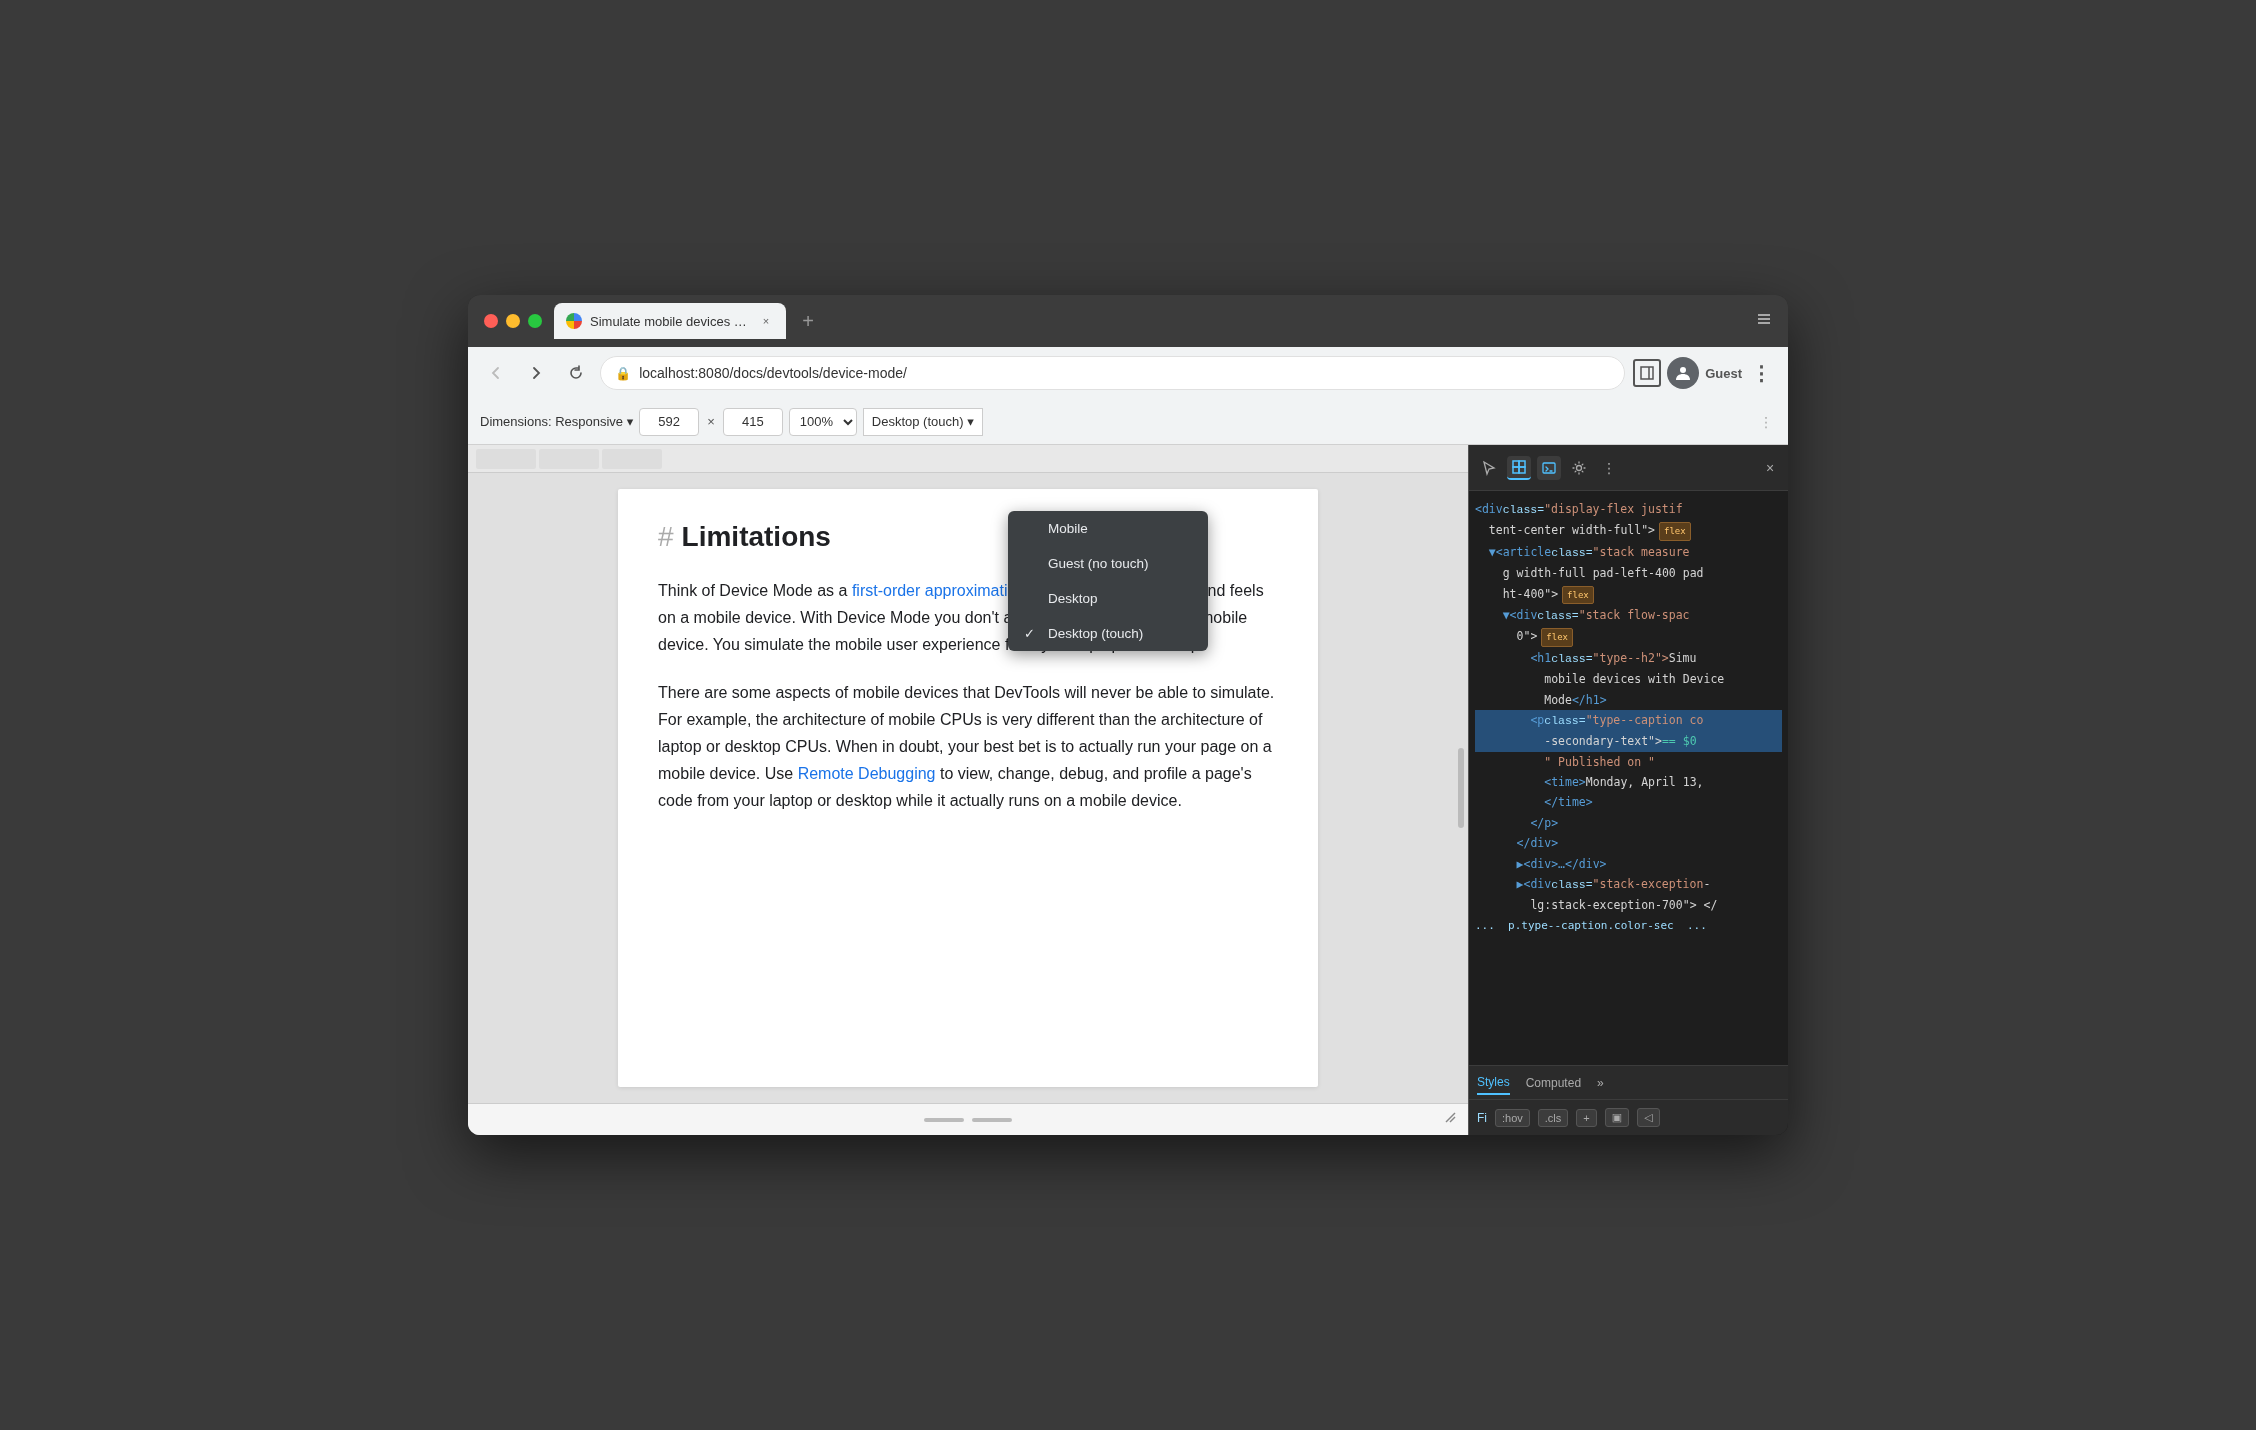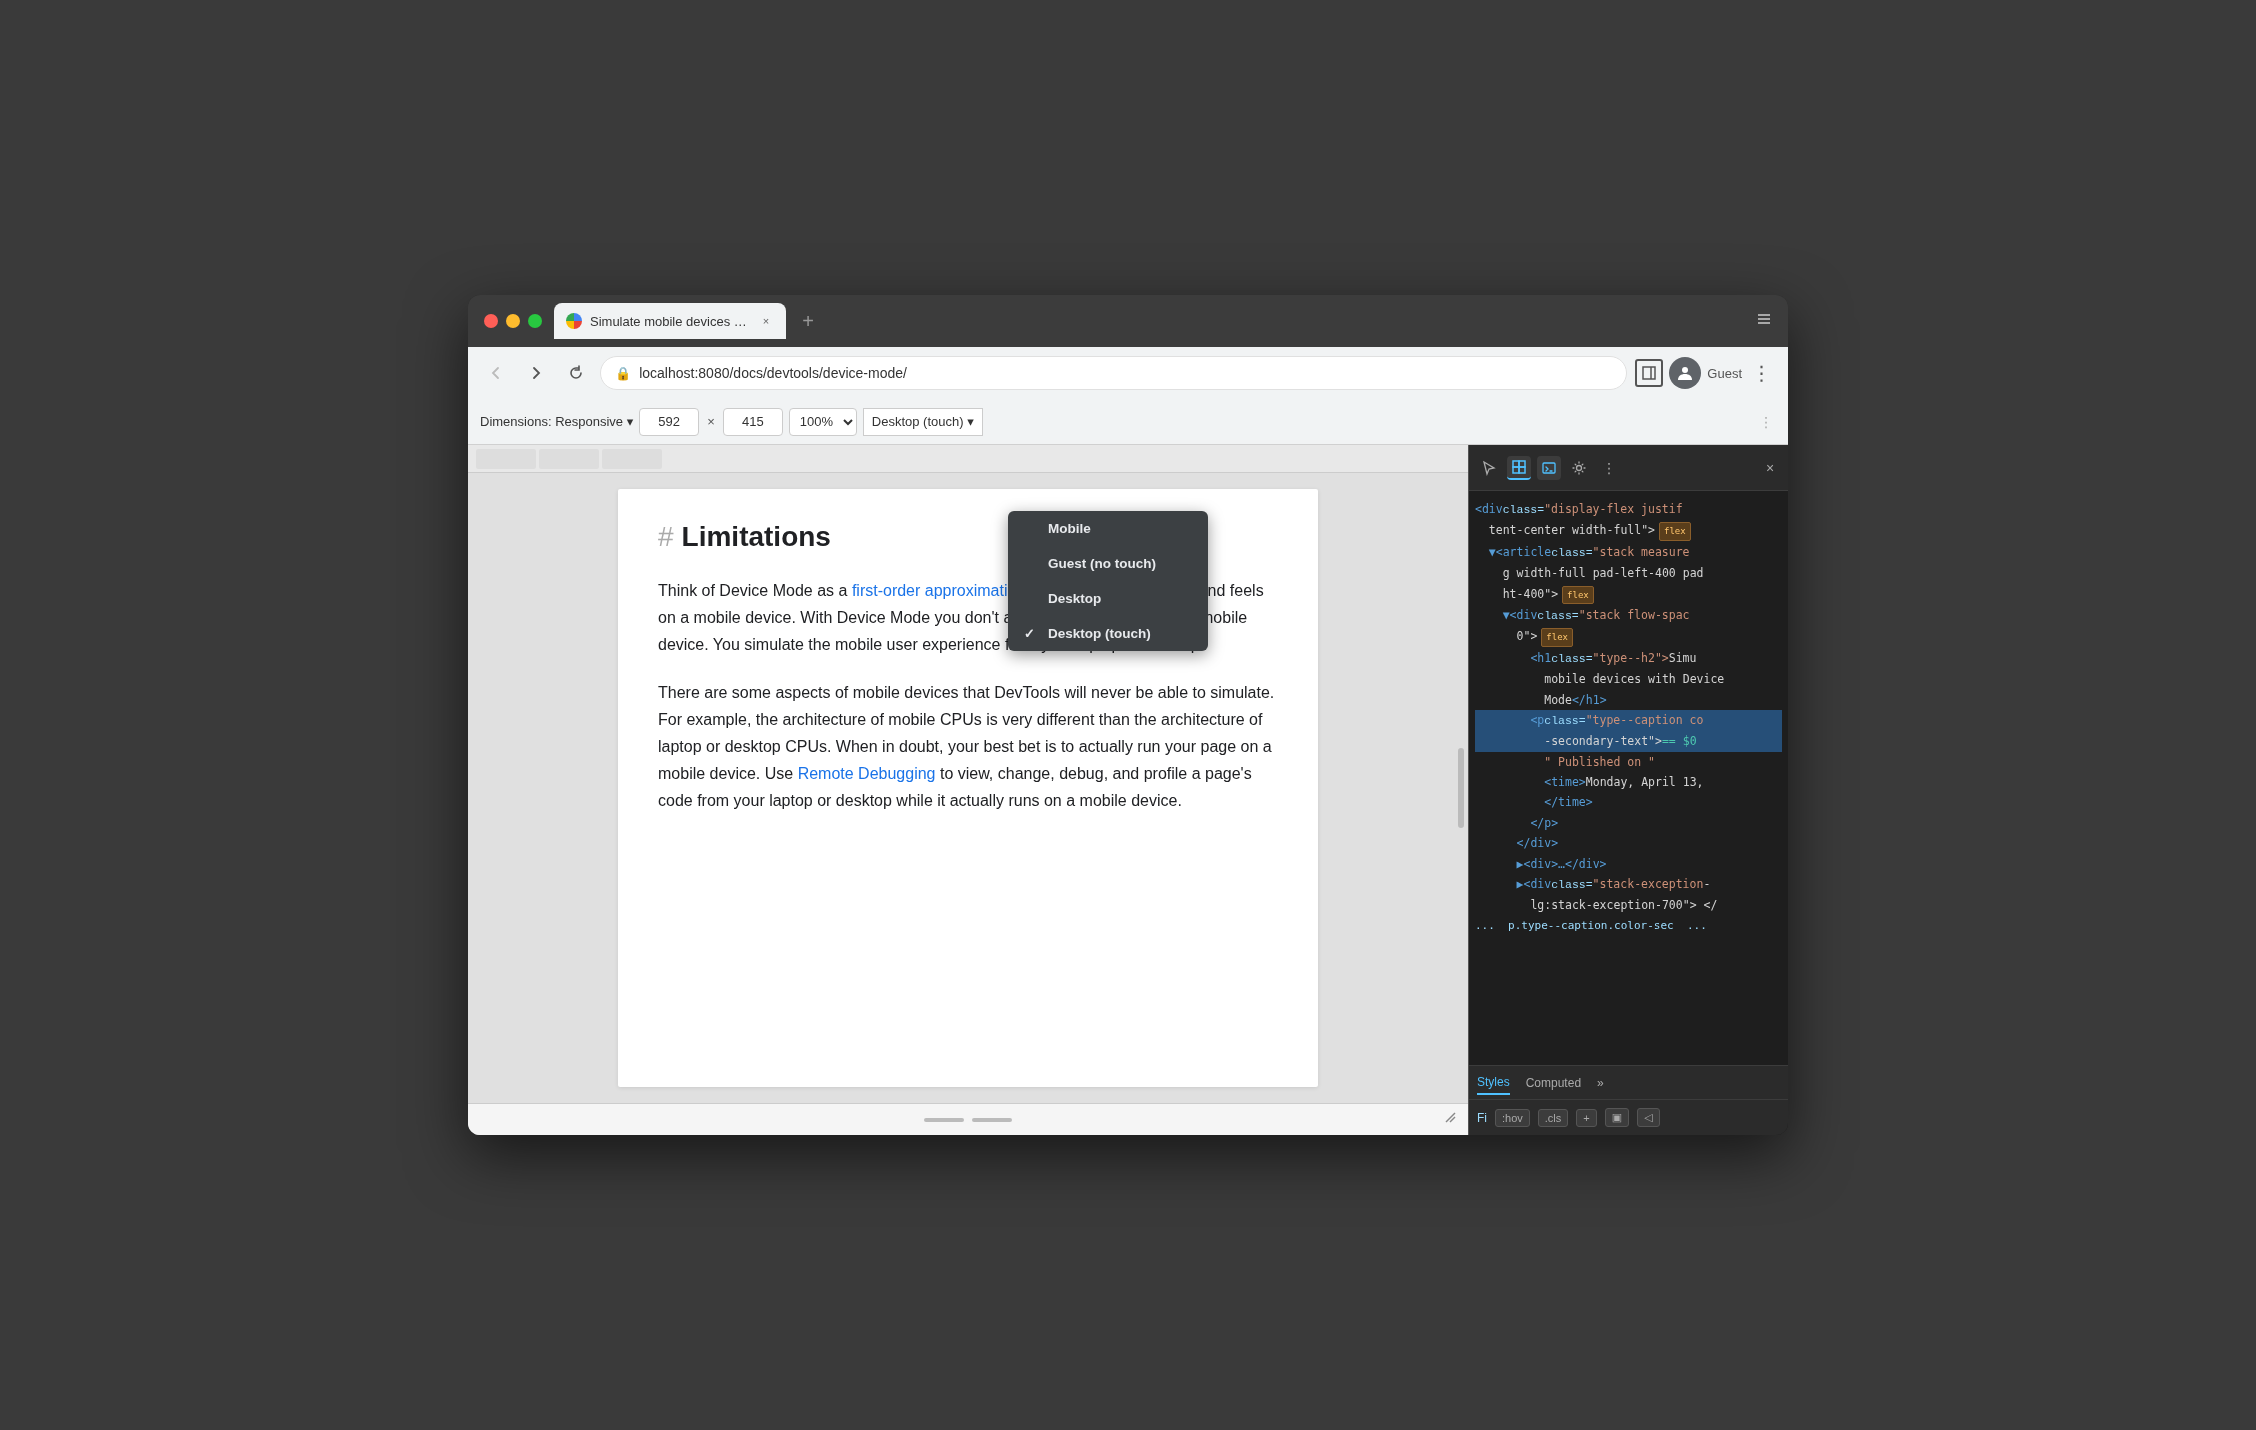--- a/index.html
+++ b/index.html
@@ -164,20 +164,21 @@
     .address-text {
       font-size: 14px;
       color: #333;
       flex: 1;
     }
 
     .nav-right {
       display: flex;
       align-items: center;
       gap: 6px;
+      font-weight: bold;
     }
 
     .sidebar-toggle {
       width: 28px;
       height: 28px;
       border: 2px solid #555;
       border-radius: 3px;
       display: flex;
       align-items: center;
       justify-content: center;
@@ -510,21 +511,20 @@
     }
 
     
     .dropdown-overlay {
       position: absolute;
       top: 0;
       left: 0;
       right: 0;
       bottom: 0;
       pointer-events: none;
-      font-weight: bold;
     }
 
     .dropdown-menu {
       position: absolute;
       top: 38px;
       left: 540px;
       width: 200px;
       background: #3c4043;
       border-radius: 6px;
       box-shadow: 0 4px 16px rgba(0,0,0,0.4);

